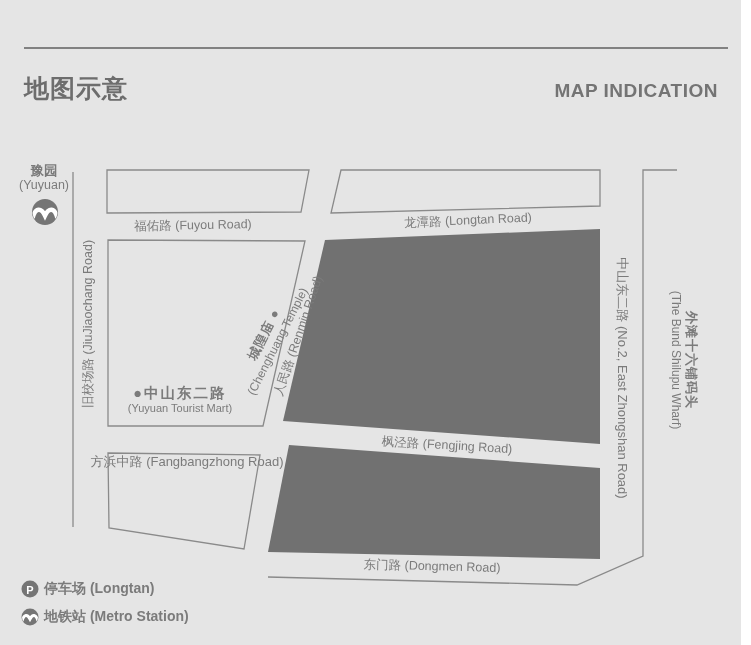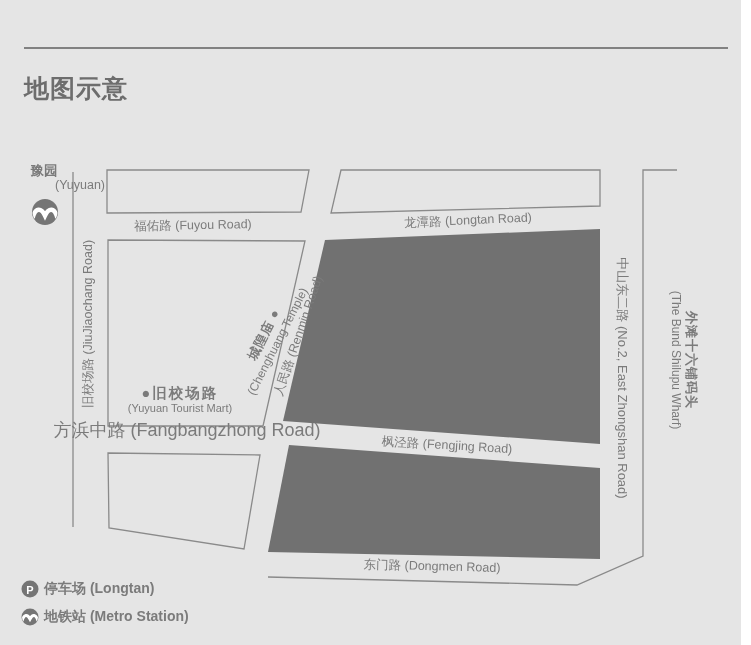--- a/index.html
+++ b/index.html
@@ -15,20 +15,21 @@
   .legend-label{position:absolute;color:#7b7b7b;font-weight:600;font-size:14px;white-space:nowrap;
                 transform:translate(0,-50%);}
 </style>
 </head>
 <body>
 
 <div id="page">
 
   <div class="hdr-rule"></div>
   <div class="title-zh">地图示意</div>
+  <div class="title-en">MAP INDICATION</div>
 
   <svg class="mapart" width="751" height="645" viewBox="0 0 751 645">
     <defs>
       <clipPath id="clipYY">
           <circle cx="45" cy="212" r="12.5"></circle>
         </clipPath>
       <clipPath id="clipLG">
           <circle cx="30" cy="617" r="8"></circle>
         </clipPath>
     </defs>
@@ -61,38 +62,38 @@
       <text x="30" y="590" text-anchor="middle" dominant-baseline="central" font-size="11" font-weight="bold" fill="#ffffff" font-family="Liberation Sans, sans-serif">P</text>
     </g>
 
     <g>
       <circle cx="30" cy="617" r="8.5" fill="#757575"></circle>
       <path d="M22 621 C24 614, 27.5 614, 30 619 C32.5 614, 36 614, 38 621" stroke="#ffffff" stroke-width="3" fill="none" clip-path="url(#clipLG)"></path>
     </g>
   </svg>
 
   <div class="label b" style="left:44px;top:171px;font-size:13.5px;font-family:Liberation Serif, serif;">豫园</div>
-  <div class="label" style="left:44px;top:186px;font-size:12.5px;margin-left:36px;">(Yuyuan)</div>
+  <div class="label" style="left:44px;top:186px;font-size:12.5px;">(Yuyuan)</div>
 
   <div class="label" style="left:193px;top:226px;font-size:12.5px;transform:translate(-50%,-50%) rotate(-1deg);">福佑路 (Fuyou Road)</div>
   <div class="label" style="left:468px;top:221px;font-size:12.5px;transform:translate(-50%,-50%) rotate(-2.5deg);">龙潭路 (Longtan Road)</div>
   <div class="label" style="left:89px;top:324px;font-size:12.5px;transform:translate(-50%,-50%) rotate(-90deg);">旧校场路 (JiuJiaochang Road)</div>
   <div class="label" style="left:299px;top:336px;font-size:12.5px;transform:translate(-50%,-50%) rotate(-71deg);">人民路 (Renmin Road)</div>
-  <div class="label" style="left:187px;top:430px;font-size:18px;">方浜中路 (Fangbangzhong Road)</div>
+  <div class="label" style="left:187px;top:462px;font-size:13px;">方浜中路 (Fangbangzhong Road)</div>
   <div class="label" style="left:447px;top:446px;font-size:12.5px;transform:translate(-50%,-50%) rotate(3.5deg);">枫泾路 (Fengjing Road)</div>
   <div class="label" style="left:432px;top:567px;font-size:12.5px;transform:translate(-50%,-50%) rotate(1.5deg);">东门路 (Dongmen Road)</div>
   <div class="label" style="left:622px;top:378px;font-size:13px;transform:translate(-50%,-50%) rotate(90deg);">中山东二路 (No.2, East Zhongshan Road)</div>
 
   <div class="label" style="left:271px;top:338px;transform:translate(-50%,-50%) rotate(-63deg);">
     <div class="b" style="font-size:13px;letter-spacing:1px;">城隍庙 ●</div>
     <div style="font-size:12px;">(Chenghuang Temple)</div>
   </div>
 
   <div class="label" style="left:180px;top:400px;">
-    <div class="b" style="font-size:14.5px;letter-spacing:2px;">●旧校场路</div>
+    <div class="b" style="font-size:14.5px;letter-spacing:2px;">●中山东二路</div>
     <div style="font-size:11px;">(Yuyuan Tourist Mart)</div>
   </div>
 
   <div class="label" style="left:683px;top:360px;transform:translate(-50%,-50%) rotate(90deg);">
     <div class="b" style="font-size:13px;letter-spacing:1px;">外滩十六铺码头</div>
     <div style="font-size:12px;">(The Bund Shilupu Wharf)</div>
   </div>
 
   <div class="legend-label" style="left:44px;top:589px;">停车场 (Longtan)</div>
   <div class="legend-label" style="left:44px;top:617px;">地铁站 (Metro Station)</div>

